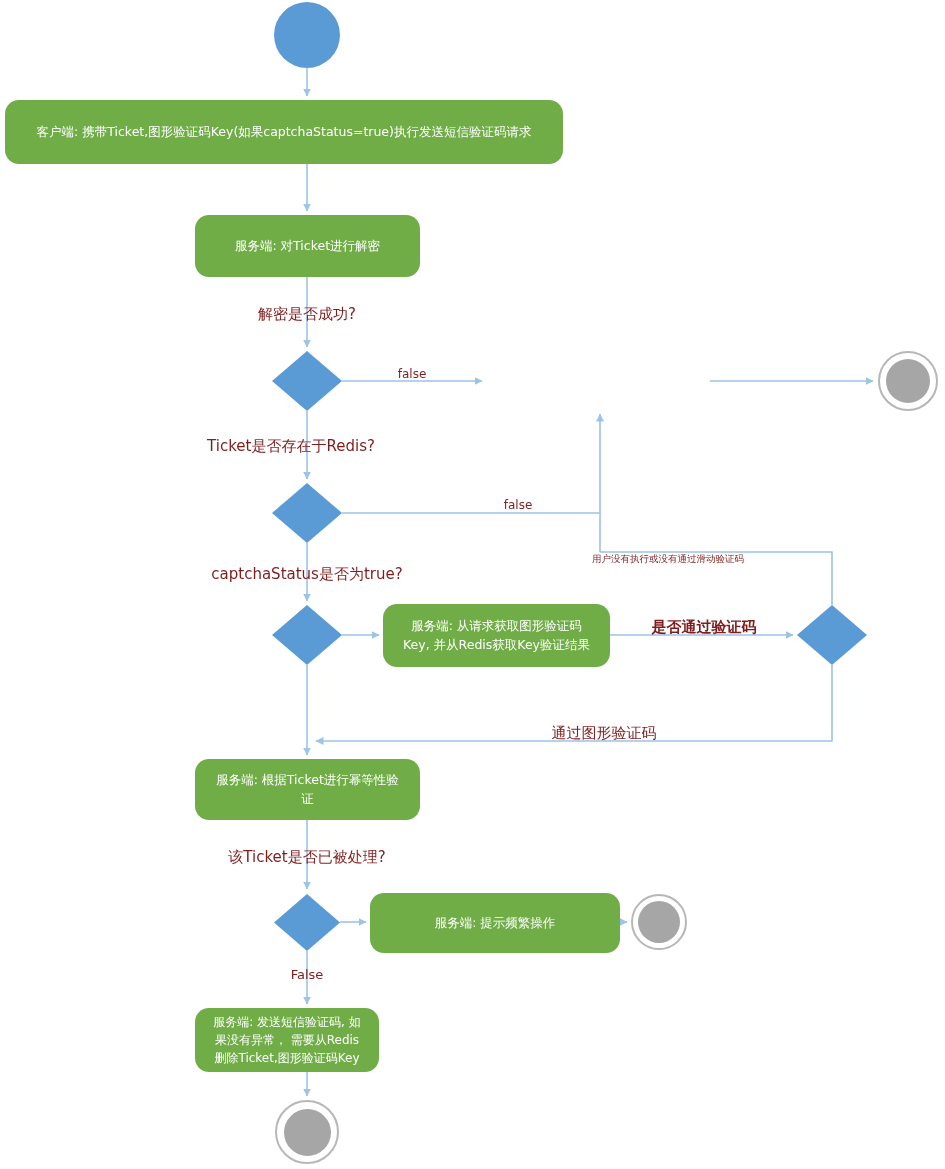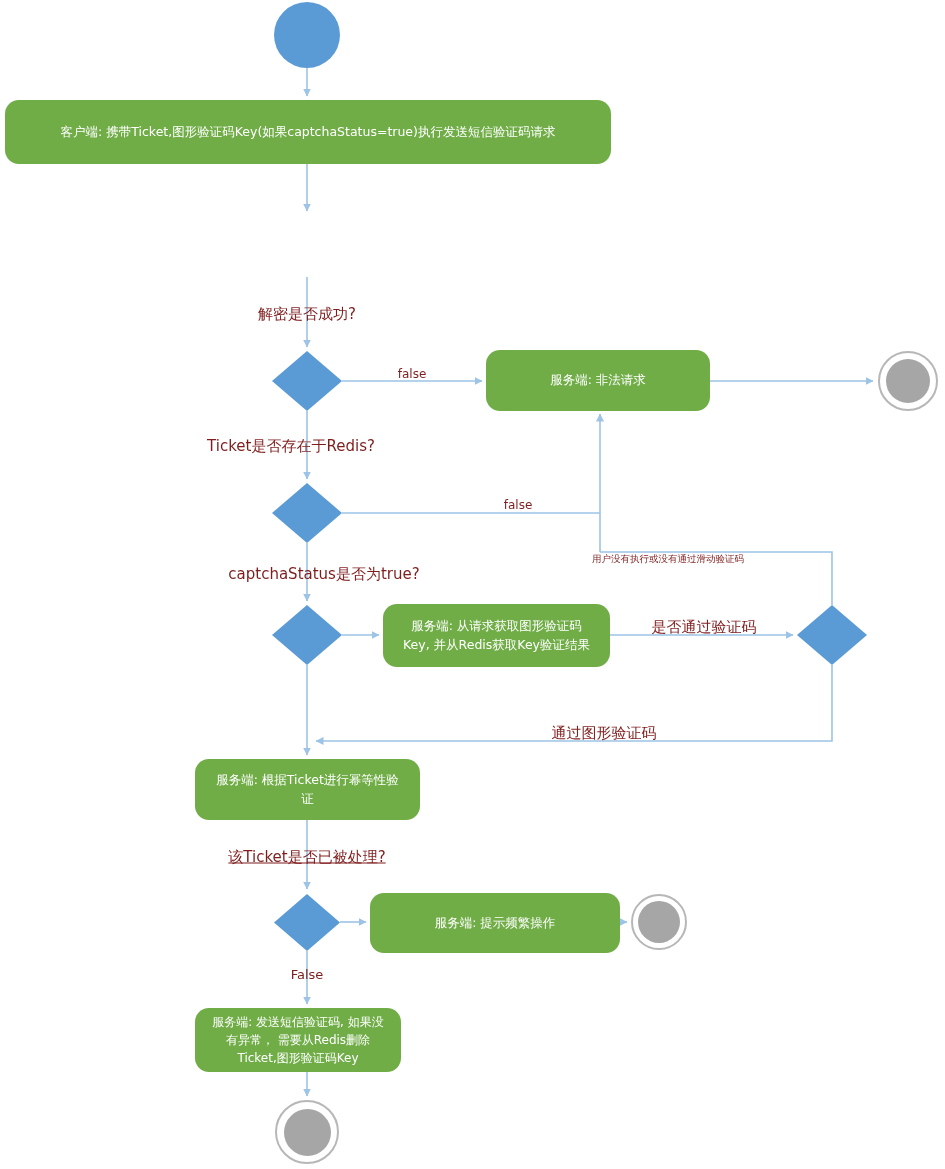--- a/index.html
+++ b/index.html
@@ -55,42 +55,42 @@
       <line x1="307" y1="820" x2="307" y2="889" marker-end="url(#arw)"></line>
       <line x1="340" y1="922" x2="366" y2="922" marker-end="url(#arw)"></line>
       <line x1="595" y1="922" x2="627" y2="922" marker-end="url(#arw)"></line>
       <line x1="307" y1="951" x2="307" y2="1004" marker-end="url(#arw)"></line>
       <line x1="307" y1="1072" x2="307" y2="1096" marker-end="url(#arw)"></line>
     </g>
   </svg>
 
   <div class="start" style="left:274px;top:2px;width:66px;height:66px;"></div>
 
-  <div class="activity" style="left:5px;top:100px;width:606px;height:64px;">
+  <div class="activity" style="left:5px;top:100px;width:558px;height:64px;">
       <span>客户端: 携带Ticket,图形验证码Key(如果captchaStatus=true)执行发送短信验证码请求</span>
     </div>
 
+  <div class="activity" style="left:195px;top:215px;width:225px;height:62px;">
+      <span>服务端: 对Ticket进行解密</span>
+    </div>
 
-  <div class="activity" style="left:486px;top:350px;width:224px;height:61px;">
-      <span>服务端: 非法请求</span>
-    </div>
 
   <div class="activity" style="left:383px;top:604px;width:227px;height:63px;">
       <span>服务端: 从请求获取图形验证码Key, 并从Redis获取Key验证结果</span>
     </div>
 
   <div class="activity" style="left:195px;top:759px;width:225px;height:61px;">
       <span>服务端: 根据Ticket进行幂等性验证</span>
     </div>
 
   <div class="activity" style="left:370px;top:893px;width:250px;height:60px;">
       <span>服务端: 提示频繁操作</span>
     </div>
 
-  <div class="activity" style="left:195px;top:1008px;width:206px;height:64px;font-size:12px;padding:6px 14px;">
+  <div class="activity" style="left:195px;top:1008px;width:184px;height:64px;font-size:12px;padding:6px 14px;">
       <span>服务端: 发送短信验证码, 如果没有异常， 需要从Redis删除Ticket,图形验证码Key</span>
     </div>
 
   <div class="diamond" style="left:272px;top:351px;width:70px;height:60px;"></div>
   <div class="diamond" style="left:272px;top:483px;width:70px;height:60px;"></div>
   <div class="diamond" style="left:272px;top:605px;width:70px;height:60px;"></div>
   <div class="diamond" style="left:797px;top:605px;width:70px;height:60px;"></div>
   <div class="diamond" style="left:274px;top:894px;width:66px;height:57px;"></div>
 
   <div class="end" style="left:878px;top:351px;width:60px;height:60px;">
@@ -100,20 +100,20 @@
     <div class="inner" style="width:42px;height:42px;"></div>
   </div>
   <div class="end" style="left:275px;top:1100px;width:64px;height:64px;">
     <div class="inner" style="width:47px;height:47px;"></div>
   </div>
 
   <div class="lbl" style="left:307px;top:314px;">解密是否成功?</div>
   <div class="lbl small" style="left:412px;top:374px;">false</div>
   <div class="lbl" style="left:291px;top:446px;">Ticket是否存在于Redis?</div>
   <div class="lbl small" style="left:518px;top:505px;">false</div>
-  <div class="lbl" style="left:324px;top:574px;">captchaStatus是否为true?</div>
-  <div class="lbl" style="left:704px;top:627px;">是否通过验证码</div>
+  <div class="lbl" style="left:307px;top:574px;">captchaStatus是否为true?</div>
+  <div class="lbl" style="left:704px;top:627px;font-weight:bold;">是否通过验证码</div>
   <div class="lbl tiny" style="left:668px;top:559px;">用户没有执行或没有通过滑动验证码</div>
   <div class="lbl" style="left:604px;top:733px;text-align:right;">通过图形验证码</div>
-  <div class="lbl" style="left:307px;top:857px;text-decoration:underline;">该Ticket是否已被处理?</div>
+  <div class="lbl" style="left:307px;top:857px;">该Ticket是否已被处理?</div>
   <div class="lbl med" style="left:307px;top:974px;">False</div>
 
 </div>
 
 </body></html>

